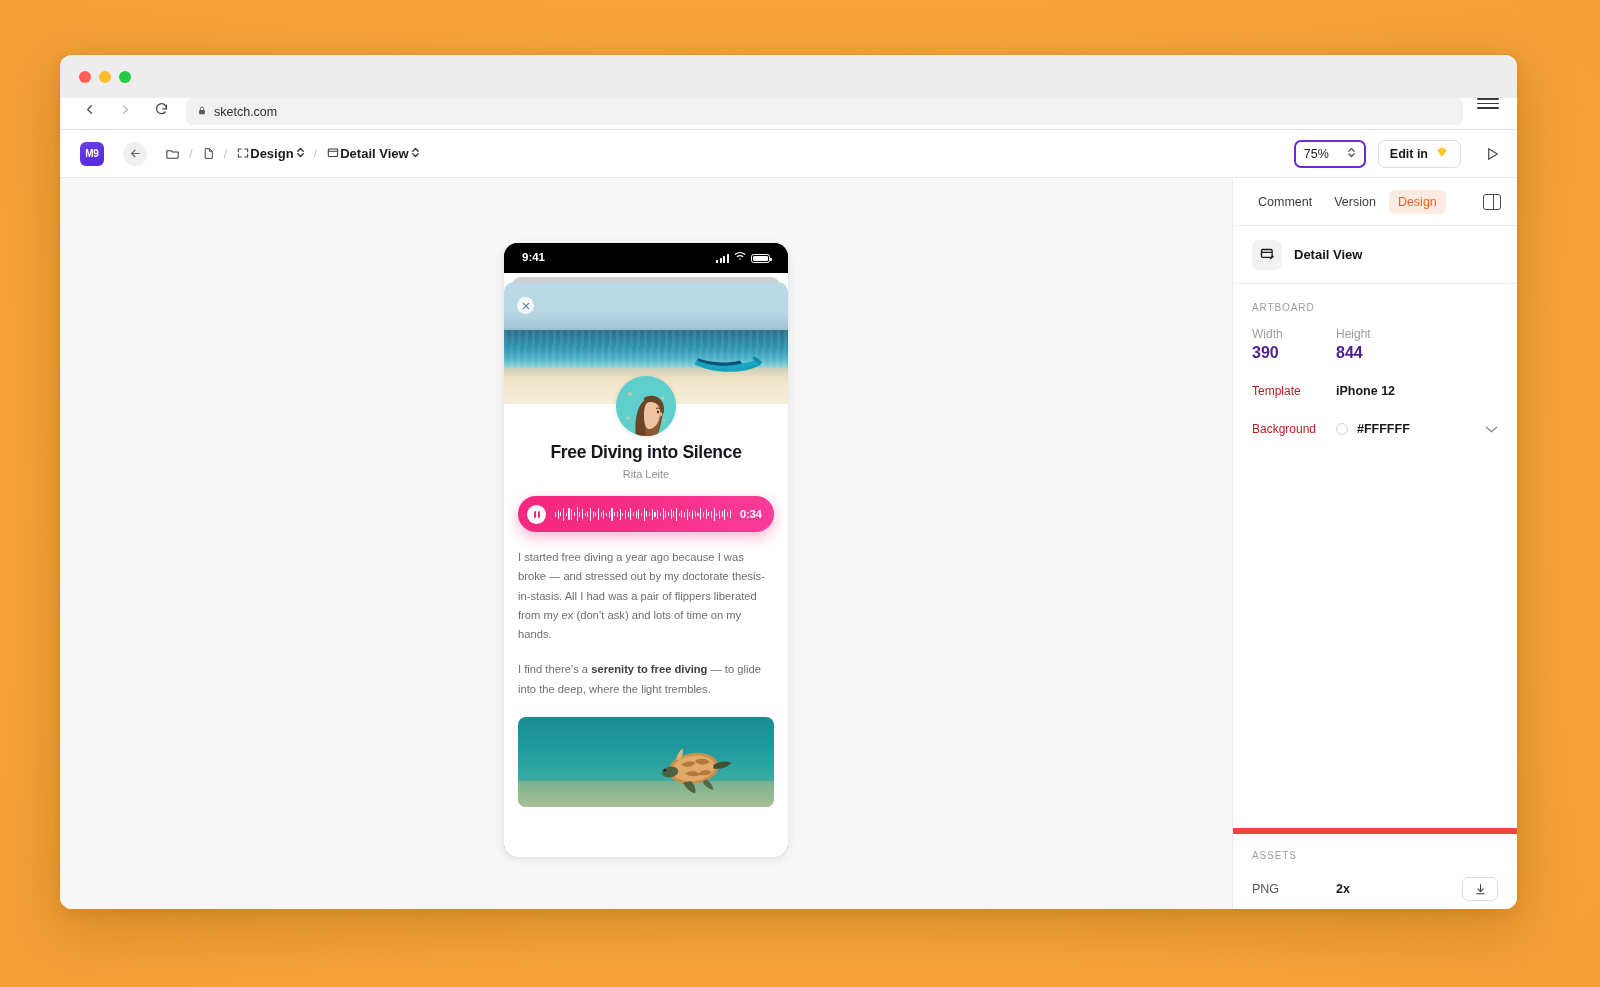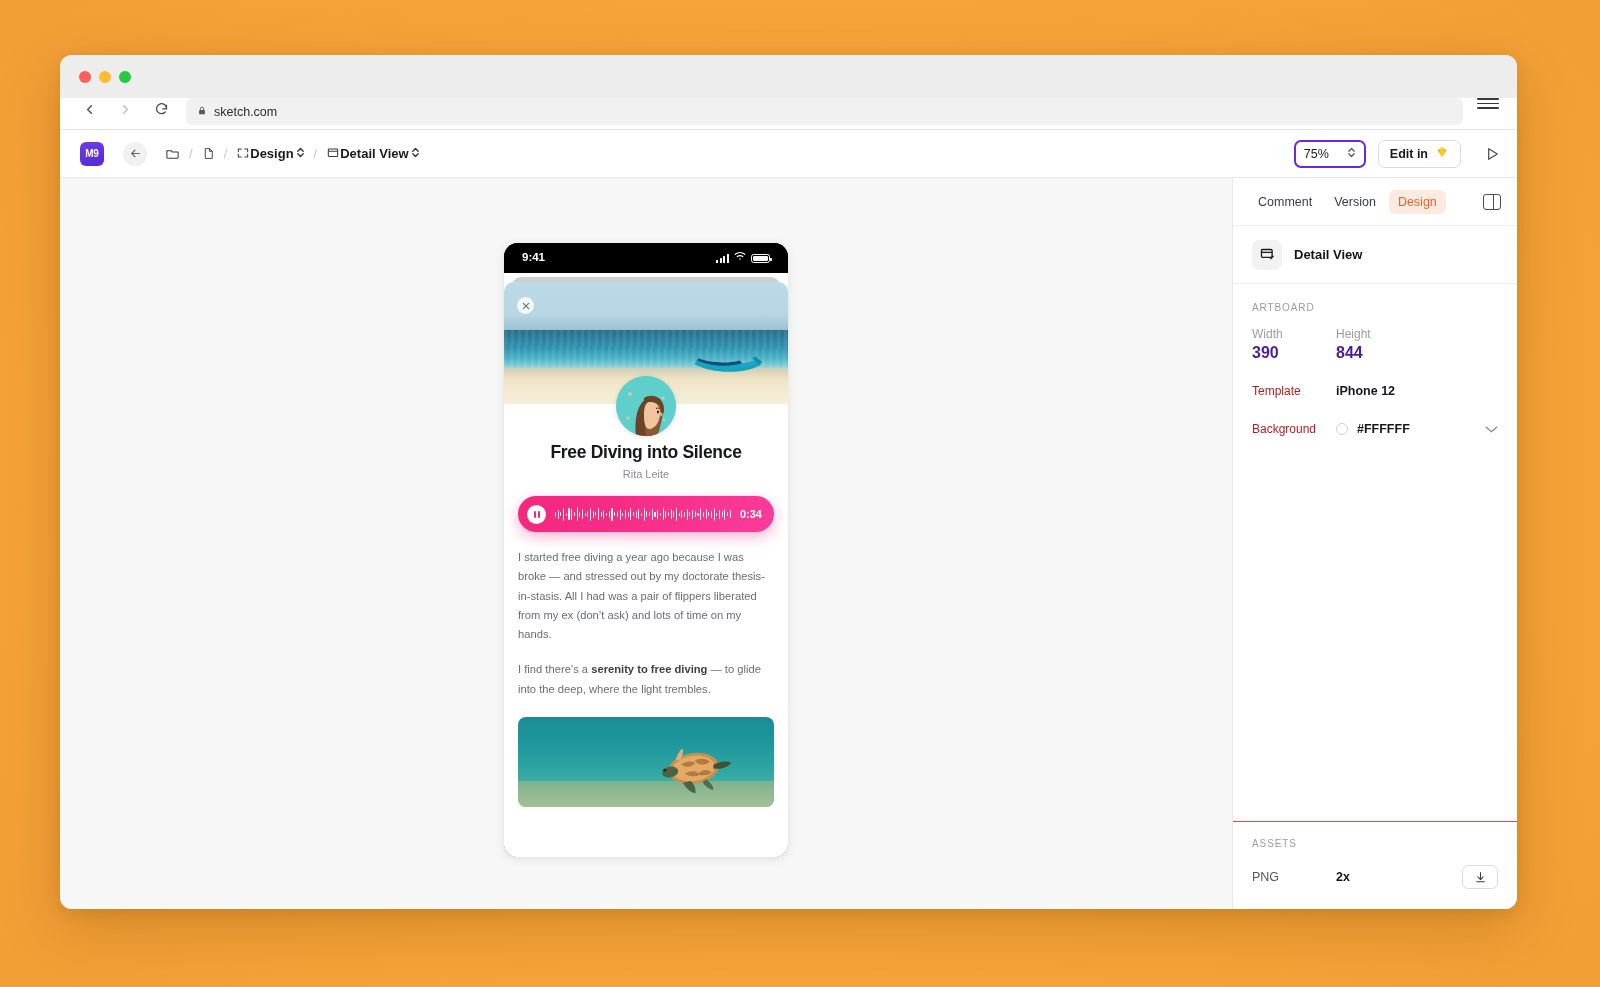--- a/index.html
+++ b/index.html
@@ -252,21 +252,21 @@
   .dimcol { width: 84px; }
   .dimlabel { font-size: 12px; color: #9a9da2; }
   .dimvalue { font-size: 16px; font-weight: bold; color: #4c1d95; margin-top: 3px; }
   .proprow { display: flex; align-items: center; margin-top: 22px; }
   .proplabel { font-size: 12px; color: #b91c1c; width: 84px; }
   .propvalue { font-size: 12.5px; font-weight: bold; color: #16181c; }
   .swatch { width: 12px; height: 12px; border-radius: 50%; border: 1px solid #d2d2d2; background: #fff; margin-right: 9px; }
   .caret { margin-left: auto; }
 
   .insp-spacer { flex: 1; }
-  .assets { border-top: 1px solid #ef4444; padding: 16px 19px 20px; flex: none; }
+  .assets { border-top: 6px solid #ef4444; padding: 16px 19px 8px; flex: none; }
   .assetrow { display: flex; align-items: center; margin-top: 16px; }
   .asset-fmt { font-size: 12.5px; color: #54575c; width: 84px; }
   .asset-scale { font-size: 12.5px; font-weight: bold; color: #16181c; }
   .dlbtn {
     margin-left: auto; width: 36px; height: 24px; border: 1px solid #dcdcdc;
     border-radius: 6px; display: flex; align-items: center; justify-content: center;
   }
 </style>
 </head>
 <body>

